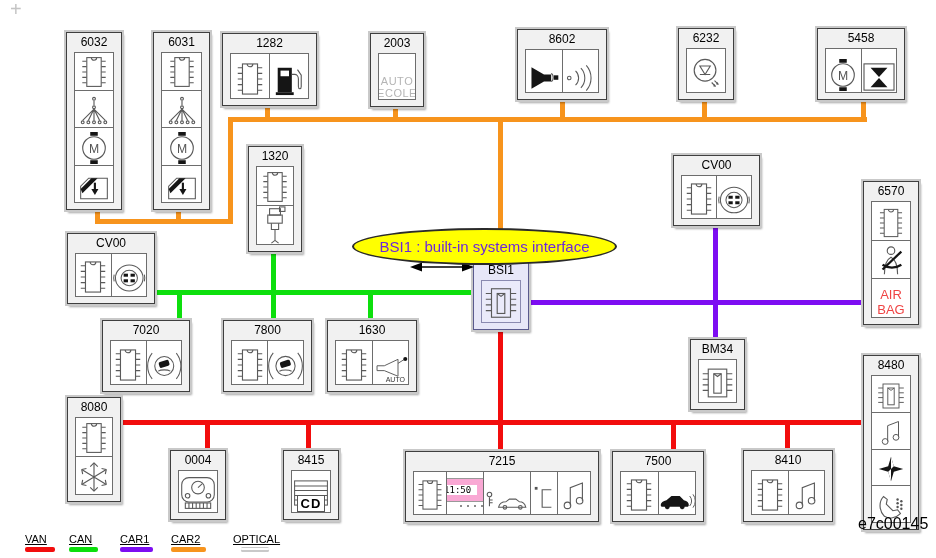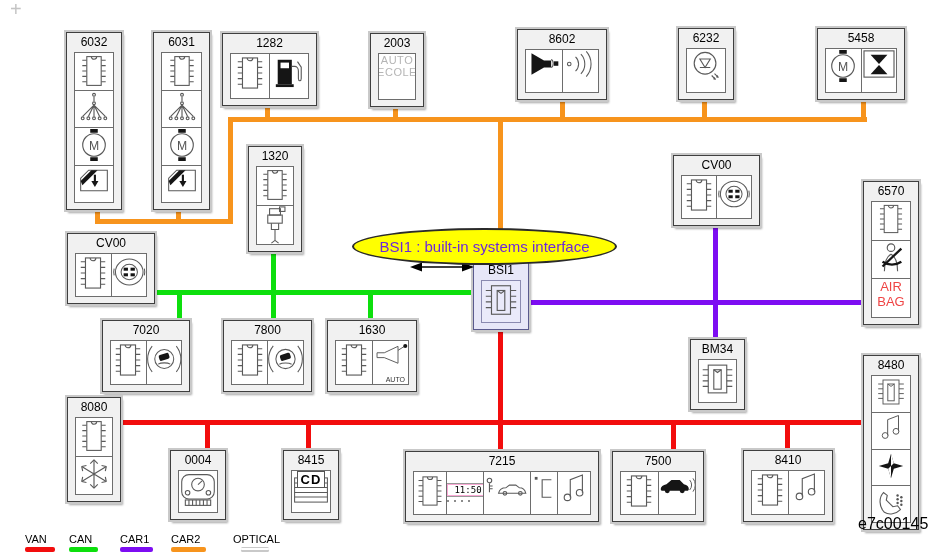--- a/index.html
+++ b/index.html
@@ -8,47 +8,47 @@
   .corner{position:absolute;left:10px;top:-2px;font-size:20px;color:#c4c4c4}
   
   .b{position:absolute}
   
   .box{position:absolute;background:#f1f1f1;border:1px solid #3f3f3f;
        box-shadow:0 0 0 2px #c9c9c9,2px 3px 2px rgba(0,0,0,.35)}
   .box-label{position:absolute;top:2px;left:0;right:0;text-align:center;font-size:12px;line-height:14px}
   .box-body{position:absolute;left:7px;right:7px;top:19px;bottom:6px;display:flex}
   .row{flex-direction:row}
   .col{flex-direction:column}
-  .cell{flex:1;background:#fff;border:1px solid #6d6d6d;display:flex;align-items:flex-start;
+  .cell{flex:1;background:#fff;border:1px solid #6d6d6d;display:flex;align-items:flex-end;
         justify-content:center;overflow:hidden;position:relative;min-width:0;min-height:0}
   .row .cell + .cell{margin-left:-1px}
   .col .cell + .cell{margin-top:-1px}
   .bsi .cell{background:#eaeafa;border-color:#8a8ab0}
   .bsi{background:#e7e7f8 !important;border-color:#5a5a8e !important}
   .tick{position:absolute;bottom:3px;left:50%;width:4px;height:8px;margin-left:-2px;background:#111}
   
   .s{stroke:#5a5a5a;fill:none;stroke-width:1.2}
   .sf{stroke:#5a5a5a;fill:#fff;stroke-width:1.2}
   .gray-text{color:#b5b5b5;font-size:11px;letter-spacing:.5px;line-height:12px;text-align:center}
   .air-text{font-size:13px;line-height:15px;text-align:center;color:#ef4444}
   .auto-tag{position:absolute;right:3px;bottom:1px;font-size:7px;color:#333}
-  .lcd{border:1px solid #f9a8d4;outline:1px solid #999;background:#fff;
+  .lcd{border:6px solid #f9a8d4;outline:1px solid #999;background:#fff;
        font-family:"DejaVu Sans Mono",monospace;font-size:9px;line-height:10px;padding:0 6px}
   .dots{display:flex;gap:5px;margin-top:4px}
   .dots i{width:2px;height:2px;background:#666;border-radius:50%}
   .cdtext{position:absolute;font-size:13px;font-weight:bold;background:#fff;
           padding:0 3px;border:1px solid #555;letter-spacing:1px}
   
   .balloon{position:absolute;left:352px;top:228px;width:261px;height:33px;border-radius:50%;
            border:2px solid #2a2a2a;display:flex;align-items:center;justify-content:center;
            font-size:15px;z-index:6}
   .arrow{position:absolute;left:409px;top:259px;z-index:5}
   
   .legend-item{position:absolute;top:529px}
-  .legend-label{font-size:11px;}
+  .legend-label{font-size:11px;text-decoration:underline}
   .legend-bar{position:absolute;top:18px;left:0;height:5px;border-radius:2px}
   .legend-bar.optical{height:1px;background:#c9c9c9 !important;border-bottom:2px solid #fff;
                       box-shadow:0 2px 0 #c9c9c9}
   .footer{position:absolute;left:858px;top:515px;width:62px;text-align:center;font-size:16px}
 </style>
 </head>
 <body>
 
 <div class="stage">
 

